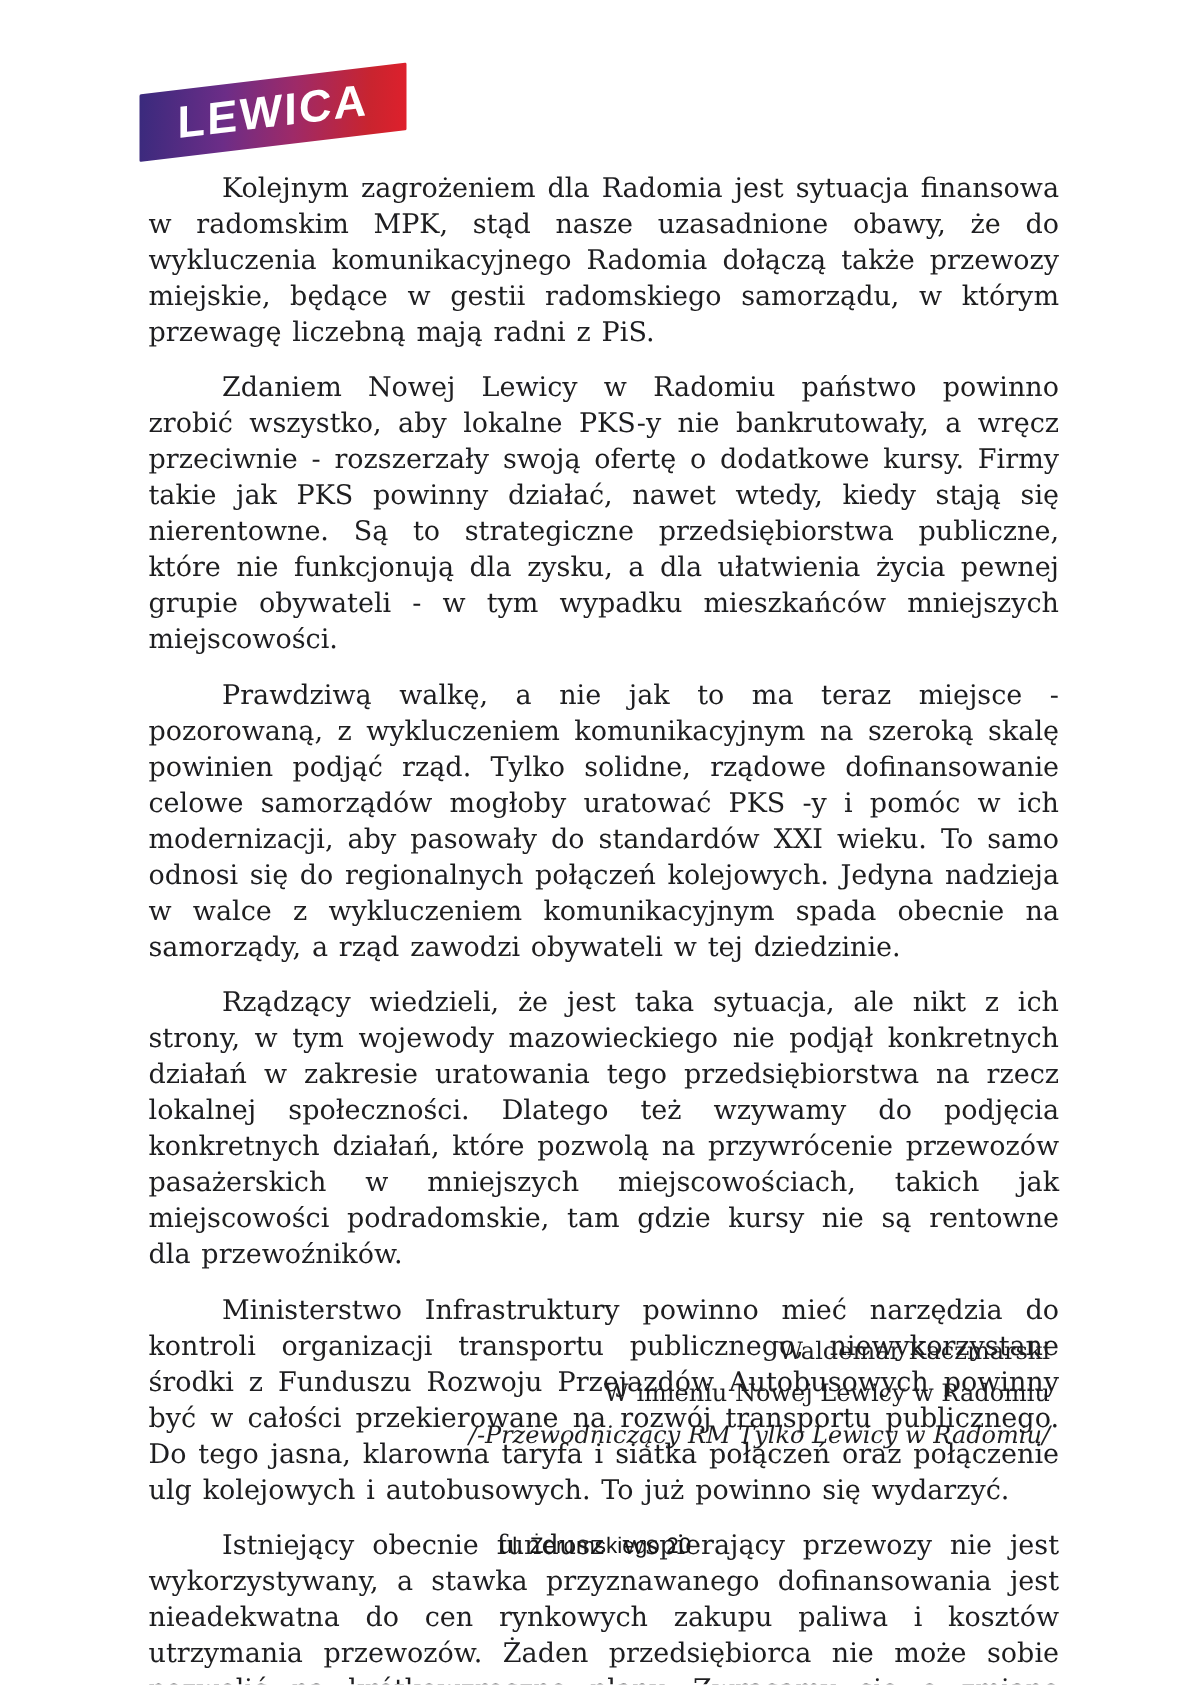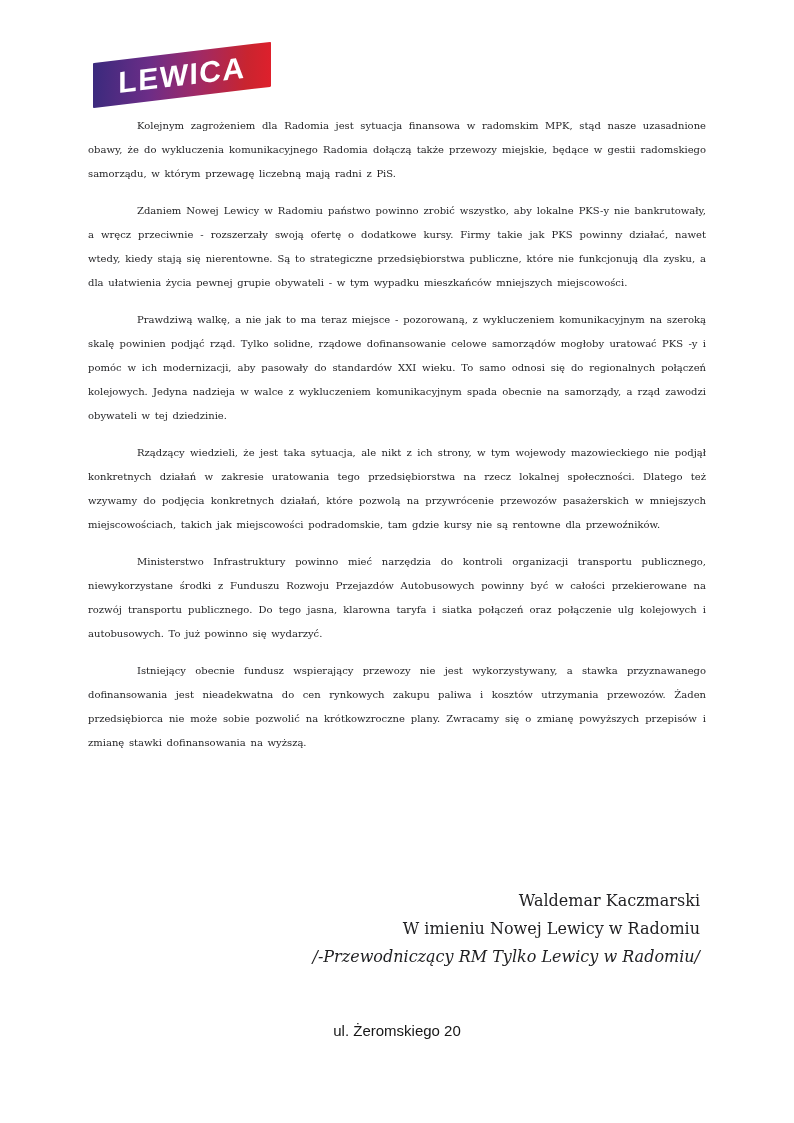--- a/index.html
+++ b/index.html
@@ -41,22 +41,22 @@
   }
   
   .content {
     position: absolute;
     left: 88px;
     top: 114px;
     width: 618px;
     color: #1e1e20;
   }
   .content p.body-par {
-    margin: 0 0 13px 0;
-    font-size: 10px;
+    margin: 0 0 13px 11px;
+    font-size: 18px;
     line-height: 24px;
     text-align: justify;
     text-indent: 49px;
     word-spacing: 1.5px;
   }
   
   .signature {
     position: absolute;
     right: 94px;
     top: 889px;

